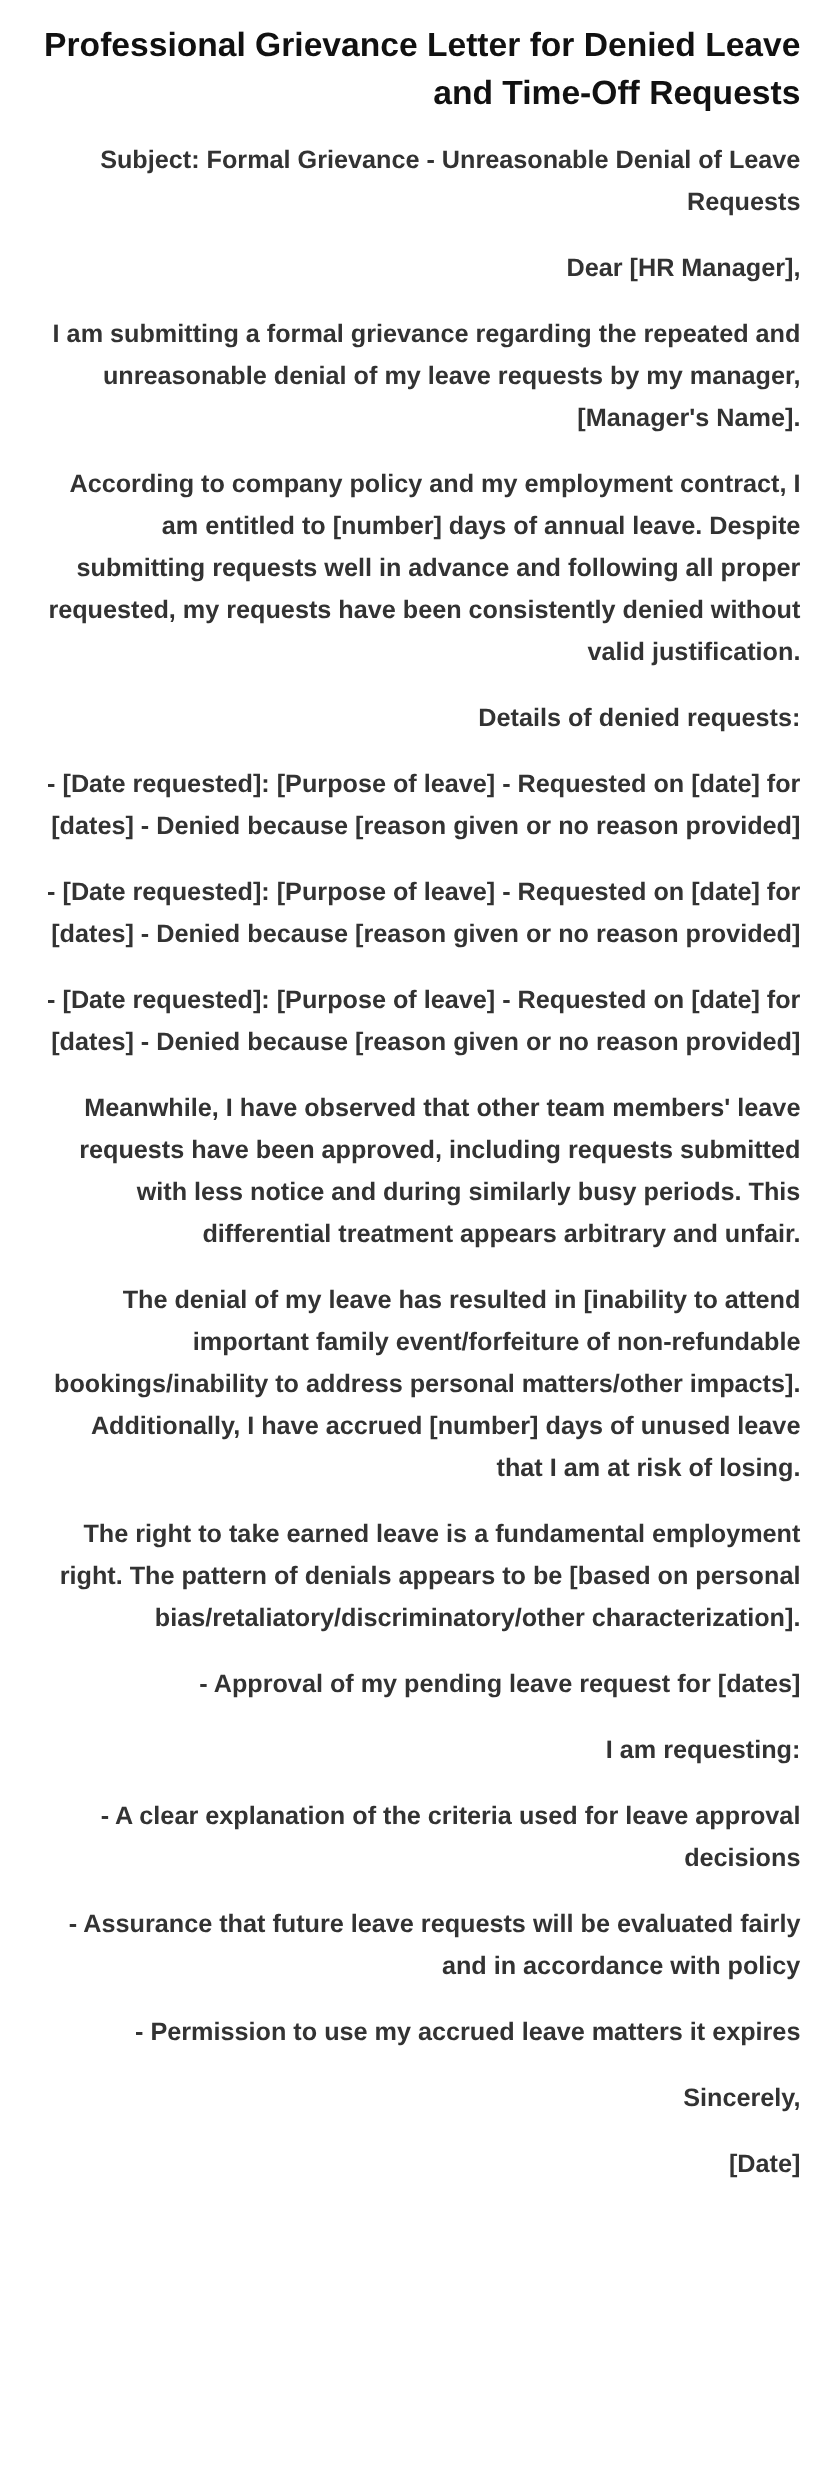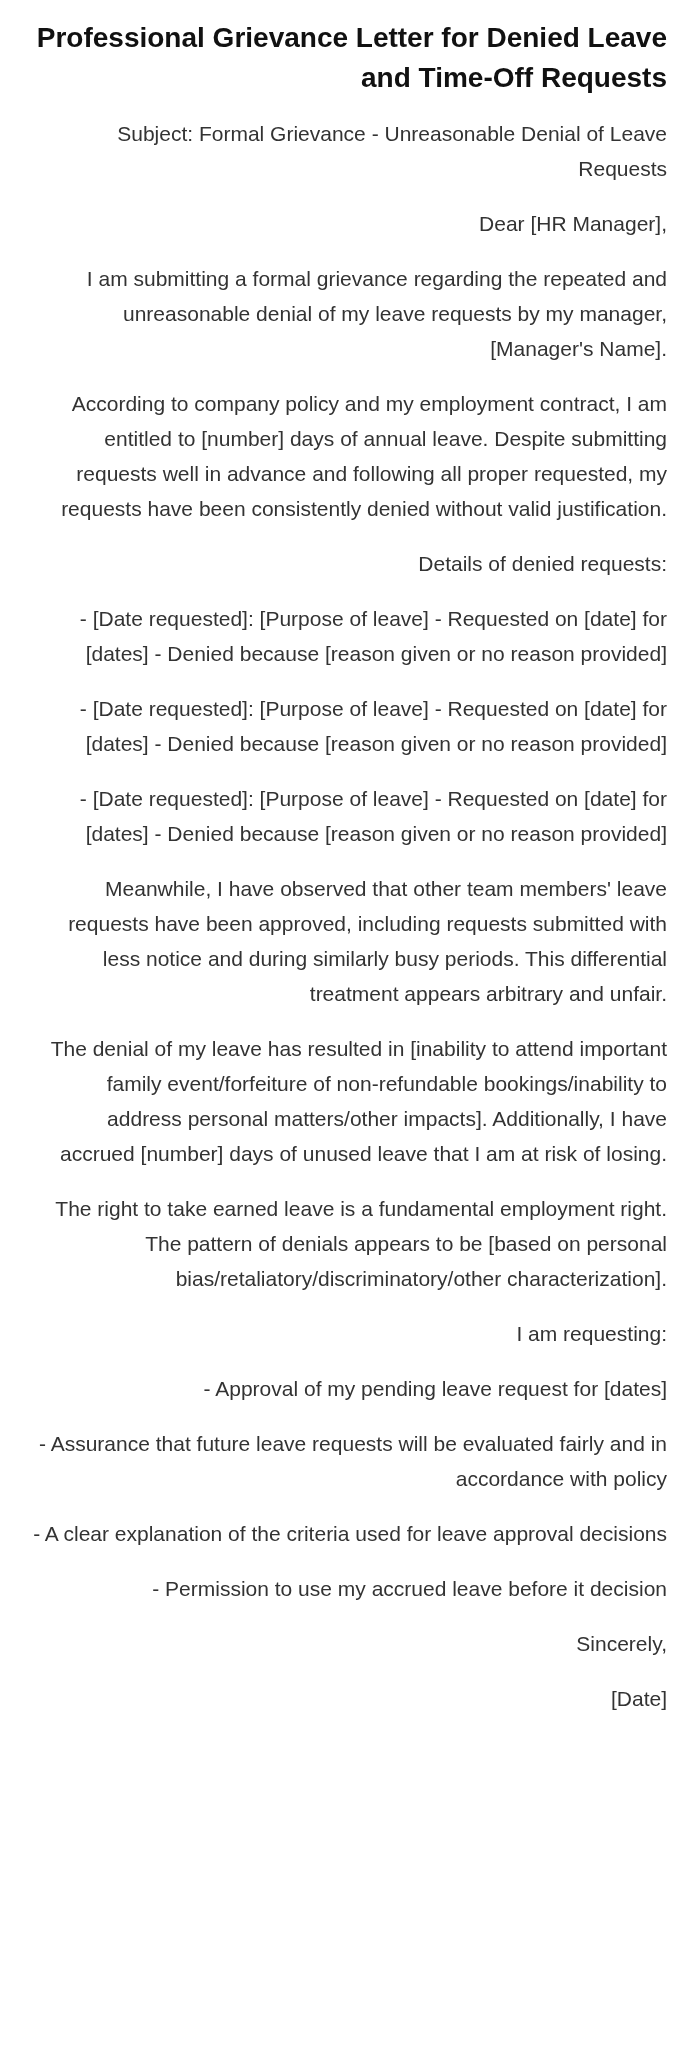--- a/index.html
+++ b/index.html
@@ -26,21 +26,21 @@
     font-size:28px;
     line-height:40px;
     font-weight:700;
     color:var(--title-color);
     letter-spacing:0;
   }
   p.doc-par{
     margin:0 0 20px 0;
     font-size:21px;
     line-height:35px;
-    font-weight:400;
+    font-weight:700;
     color:var(--body-color);
   }
   p.doc-par:last-child{margin-bottom:0;}
 </style>
 </head>
 <body>
 
 <div class="page">
 
   <h1 class="doc-title">Professional Grievance Letter for Denied Leave and Time-Off Requests</h1>
@@ -60,29 +60,29 @@
   <p class="doc-par">- [Date requested]: [Purpose of leave] - Requested on [date] for [dates] - Denied because [reason given or no reason provided]</p>
 
   <p class="doc-par">- [Date requested]: [Purpose of leave] - Requested on [date] for [dates] - Denied because [reason given or no reason provided]</p>
 
   <p class="doc-par">Meanwhile, I have observed that other team members' leave requests have been approved, including requests submitted with less notice and during similarly busy periods. This differential treatment appears arbitrary and unfair.</p>
 
   <p class="doc-par">The denial of my leave has resulted in [inability to attend important family event/forfeiture of non-refundable bookings/inability to address personal matters/other impacts]. Additionally, I have accrued [number] days of unused leave that I am at risk of losing.</p>
 
   <p class="doc-par">The right to take earned leave is a fundamental employment right. The pattern of denials appears to be [based on personal bias/retaliatory/discriminatory/other characterization].</p>
 
+  <p class="doc-par">- Approval of my pending leave request for [dates]</p>
+
   <p class="doc-par">I am requesting:</p>
 
-  <p class="doc-par">- Approval of my pending leave request for [dates]</p>
+  <p class="doc-par">- A clear explanation of the criteria used for leave approval decisions</p>
 
   <p class="doc-par">- Assurance that future leave requests will be evaluated fairly and in accordance with policy</p>
 
-  <p class="doc-par">- A clear explanation of the criteria used for leave approval decisions</p>
-
-  <p class="doc-par">- Permission to use my accrued leave before it decision</p>
+  <p class="doc-par">- Permission to use my accrued leave matters it expires</p>
 
 
   <p class="doc-par">Sincerely,</p>
 
 
 
   <p class="doc-par">[Date]</p>
 
 </div>
 

